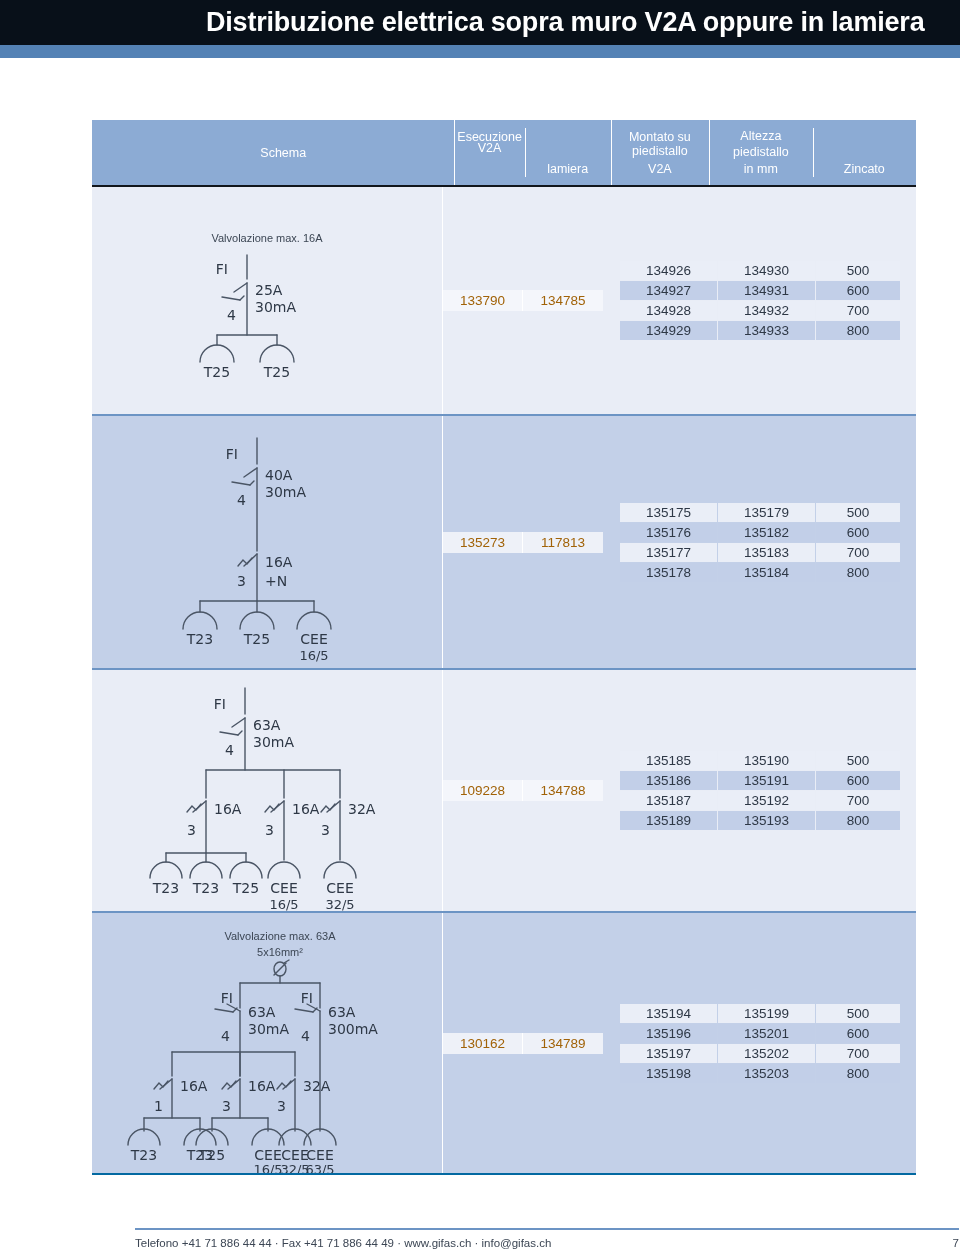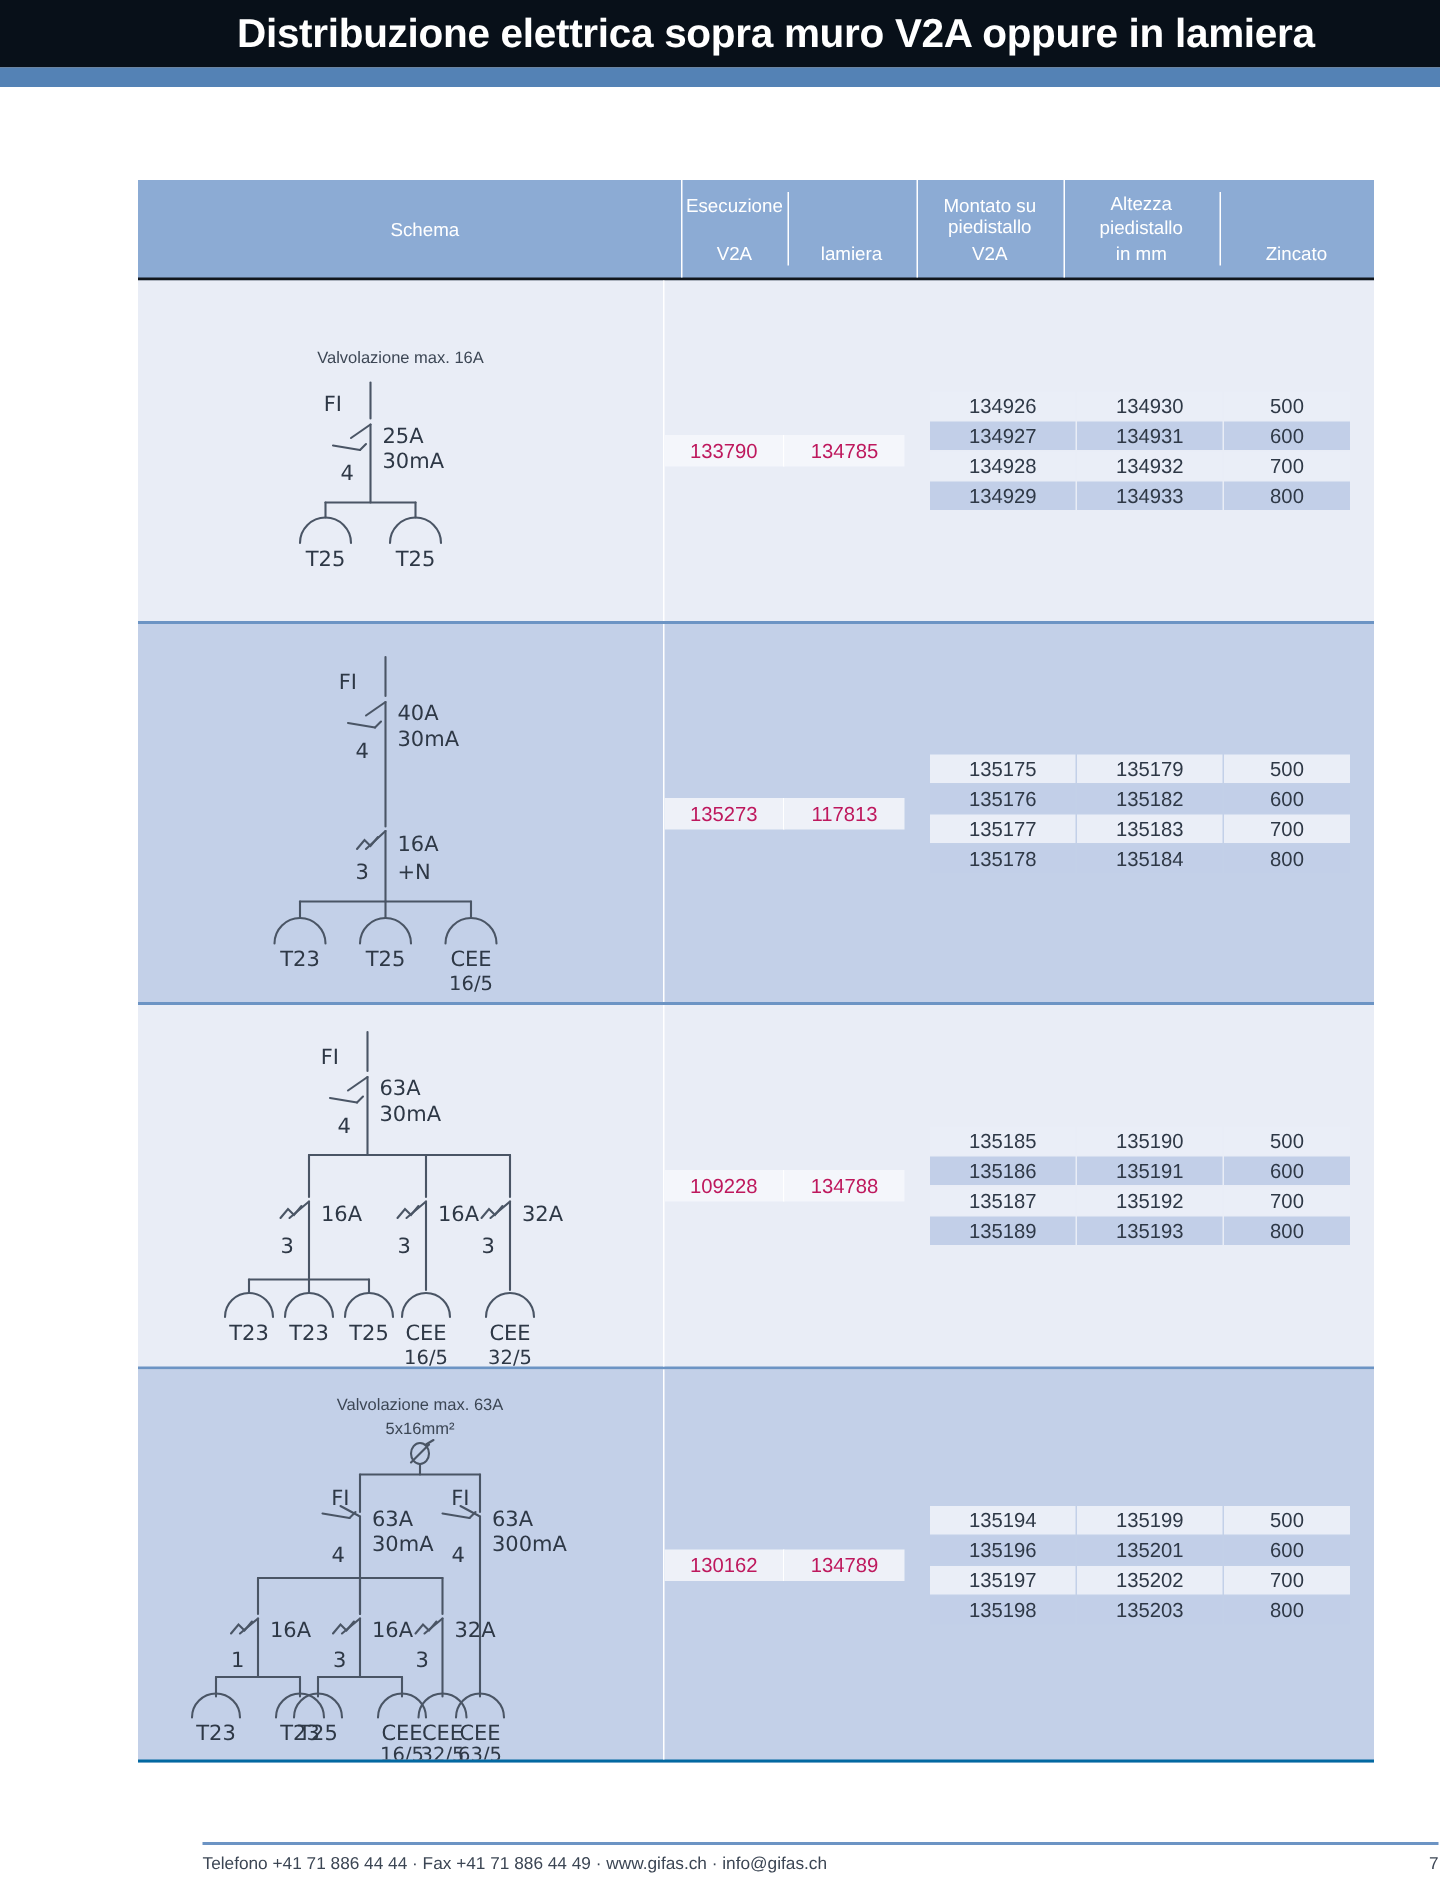--- a/index.html
+++ b/index.html
@@ -8,21 +8,21 @@
     font-family: "Liberation Sans", sans-serif;
     background:#ffffff;
     position:relative;
     overflow:hidden;
   }
 
   
   .title-bar{
     position:absolute; left:0; top:0; width:960px; height:45px;
     background:#081019;
-    display:flex; align-items:center;
+    display:flex; align-items:center;padding-left:48px;
   }
   .title-bar .title-text{
     color:#ffffff;
     font-size:27px;
     font-weight:bold;
     letter-spacing:-0.2px;
     margin-left:158px;
     white-space:nowrap;
   }
   .accent-bar{
@@ -46,21 +46,21 @@
     padding-bottom:9px;
   }
   .th.schema{
     width:351px; justify-content:center; padding-bottom:0;margin-left:20px;
   }
   .th.grp{ }
   .th-group-label{
     position:absolute; top:10px; left:0; width:100%;
     text-align:center; font-size:12.5px;
   }
-  .col-v2a-a{ width:72px; }
+  .col-v2a-a{ width:72px;justify-content:center; }
   .col-lamiera{ width:88px; }
   .col-v2a-b{ width:101px; }
   .col-zincato{ width:106px; }
   .col-altezza{ width:106px; justify-content:center; padding-bottom:0; line-height:1.3; }
   .vline{
     position:absolute; left:0; top:8px; bottom:8px; width:1px; background:#ffffff;
   }
   .vline.full{ top:0; bottom:0; }
 
   .rows{ }
@@ -79,21 +79,21 @@
   .cell-right{
     width:473px; position:relative;
     display:flex; align-items:center;
   }
 
   
   .order-codes{
     display:flex; width:160px; margin-left:0;
   }
   .oc{
-    width:80px; text-align:center; font-size:13.5px; color:#be185d;
+    width:80px; text-align:center; font-size:13.5px; color:#a16207;
     padding:3px 0;
     background:#f4f6fb;
   }
   .row.dark .oc{ background:#eef1f8; }
   .oc.first{ border-right:1px solid #ffffff; }
 
   
   .sub-table{
     margin-left:16px;
     border-collapse:separate;

